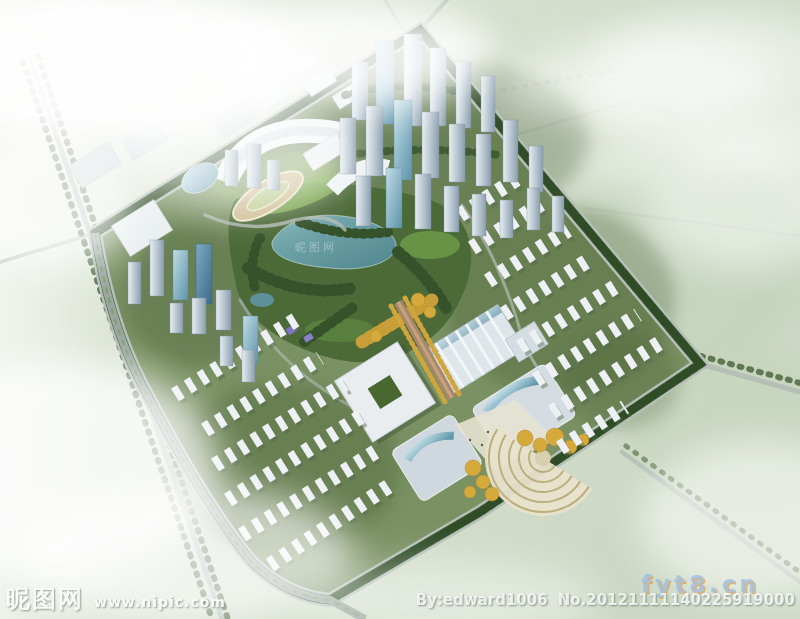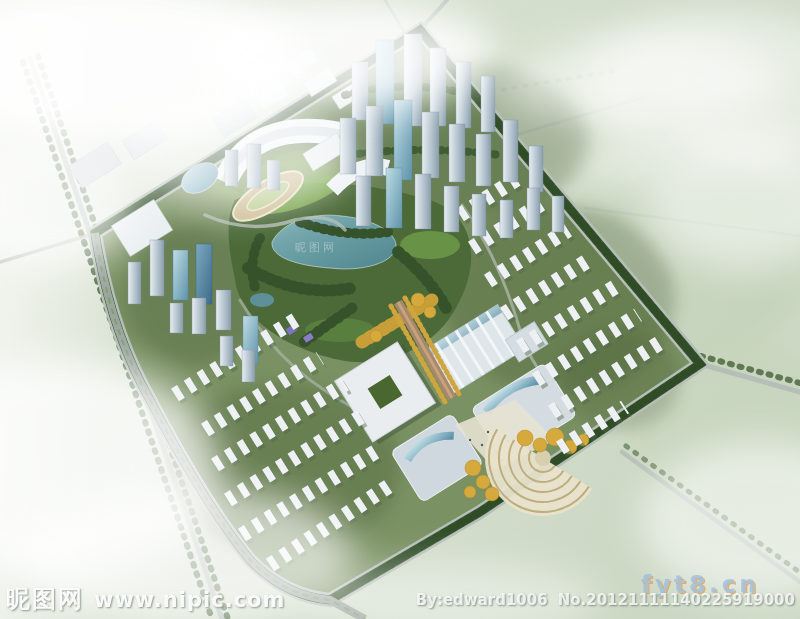--- a/index.html
+++ b/index.html
@@ -18,21 +18,21 @@
   .res{stroke:#edf1f3;stroke-width:15;fill:none;stroke-dasharray:7 8}
   .resS{stroke:#51694a;stroke-width:15;fill:none;stroke-dasharray:7 8;opacity:.45}
   .gold{fill:#d5a93c;stroke:#b08a26;stroke-width:.5}
   .cloud{fill:#ffffff;filter:url(#b18)}
   .zone{filter:url(#b8)}
   
   .wm{position:absolute;white-space:nowrap;pointer-events:none}
   .wm-left{left:6px;top:583px;color:rgba(255,255,255,.92);font-weight:bold;
            text-shadow:1px 1px 2px rgba(110,125,110,.75),0 0 2px rgba(255,255,255,.5)}
   .wm-left .logo{font-size:24px;letter-spacing:2px;margin-right:10px}
-  .wm-left .url{font-size:21px;letter-spacing:1px}
+  .wm-left .url{font-size:14px;letter-spacing:1px}
   .wm-right{right:5px;top:591px;color:rgba(255,255,255,.8);font-size:15px;font-weight:bold;
             text-shadow:1px 1px 2px rgba(100,115,105,.7)}
   .wm-right .serial{margin-left:10px}
   .wm-fyt8{left:642px;top:572px;font-size:23px;font-weight:bold;letter-spacing:4px;
            color:rgba(165,200,235,.7);
            text-shadow:1px 1px 0 rgba(230,155,60,.75),-1px -1px 0 rgba(130,175,225,.55)}
   .wm-lake{left:295px;top:240px;font-size:11px;letter-spacing:3px;color:rgba(255,255,255,.35)}
 </style>
 </head>
 <body>

